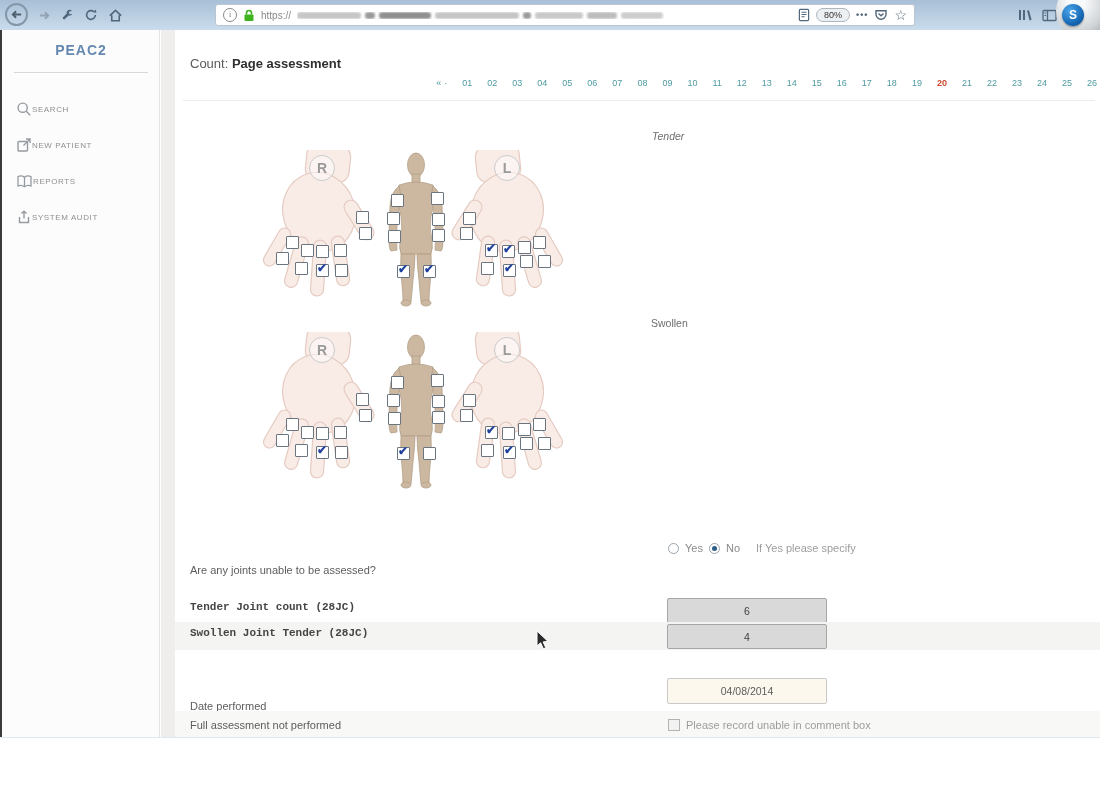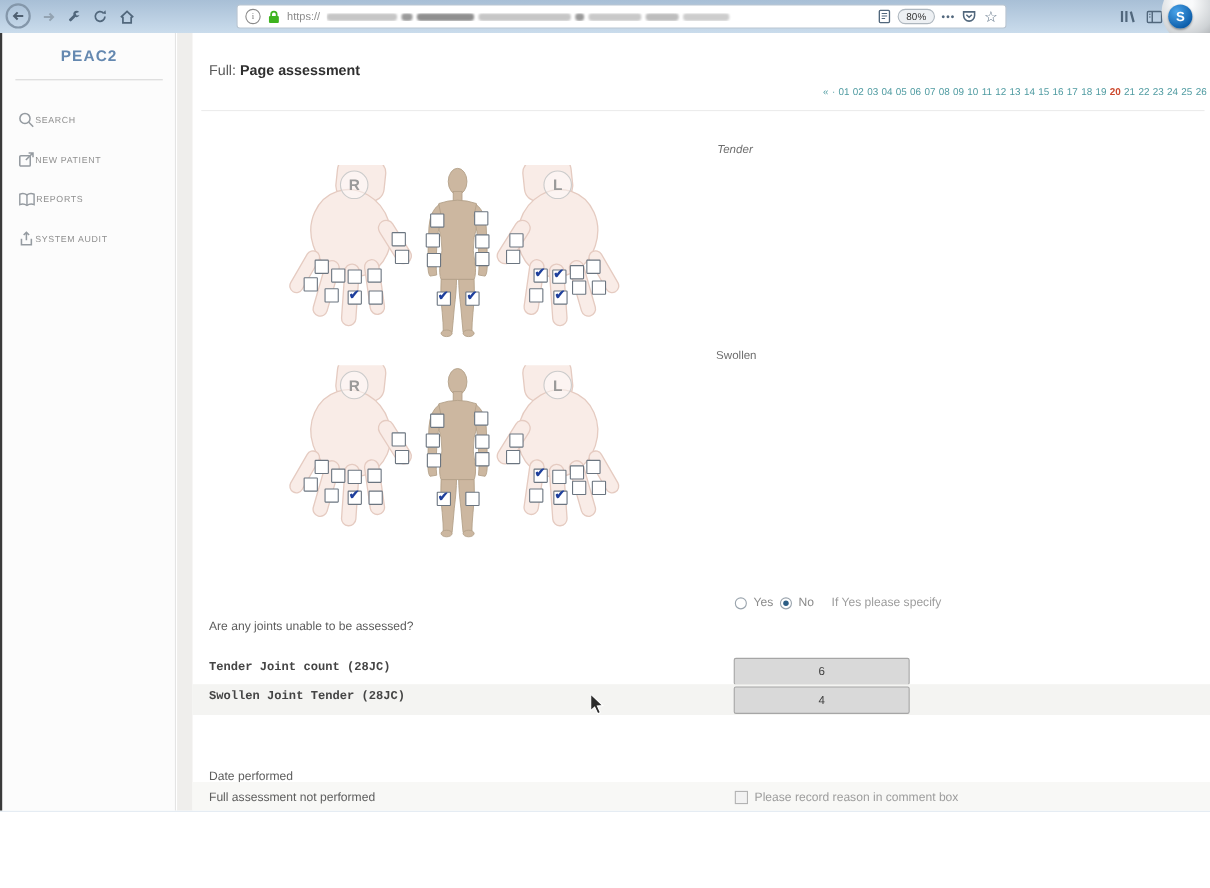--- a/index.html
+++ b/index.html
@@ -42,21 +42,21 @@
   .logo-rule{position:absolute;left:12px;top:42px;width:134px;height:1px;background:#d8d8d8;}
   .side-item{position:absolute;left:14px;width:140px;height:22px;display:flex;align-items:center;cursor:pointer;}
   .side-item span{font-size:8px;color:#8f8f8f;letter-spacing:.6px;}
 
   
   .page-title{position:absolute;left:190px;top:26px;font-size:13px;color:#5a5a5a;}
   .page-title b{color:#2f2f2f;}
   .title-rule{position:absolute;left:183px;top:70px;width:912px;height:1px;background:#ececec;}
   .pagination{position:absolute;top:48px;right:3px;font-size:9px;color:var(--pagination-teal);white-space:nowrap;}
   .pg-prev,.pg-sep{margin-left:3px;}
-  .pg-page{margin-left:3px;cursor:pointer;}
+  .pg-page{margin-left:15px;cursor:pointer;}
   .pg-page.current{color:var(--pagination-red);font-weight:bold;}
 
   
   .section-label{position:absolute;font-size:10.5px;color:#6e6e6e;}
   .figure{position:absolute;}
   .hand path,.hand rect,.hand ellipse{fill:#f9ece7;stroke:#e5cbc1;stroke-width:1.2;}
   .bodyfig ellipse,.bodyfig rect,.bodyfig path{fill:#ccb7a0;stroke:#b3a089;stroke-width:.8;}
   .badge{position:absolute;width:26px;height:26px;border:1.5px solid #cbcbcb;border-radius:50%;
          color:#9a9a9a;font-weight:bold;font-size:14px;display:flex;align-items:center;justify-content:center;
          background:rgba(255,255,255,.45);box-sizing:border-box;}
@@ -199,21 +199,21 @@
           <path d="M3.5,8 V13.5 H12.5 V8" stroke="#959ba1" fill="none" stroke-width="1.4"></path>
           <path d="M8,2.2 V9.5 M5.5,4.6 L8,2.2 L10.5,4.6" stroke="#959ba1" fill="none" stroke-width="1.4"></path>
         </svg>
         <span>SYSTEM AUDIT</span>
       </div>
     </div>
     <div class="gutter"></div>
     <div class="win-edge"></div>
 
     <div class="page-title">
-      <span>Full:</span> <b>Page assessment</b>
+      <span>Count:</span> <b>Page assessment</b>
     </div>
     <div class="title-rule"></div>
     <div class="pagination"><span class="pg-prev">«</span><span class="pg-sep">·</span><span class="pg-page">01</span><span class="pg-page">02</span><span class="pg-page">03</span><span class="pg-page">04</span><span class="pg-page">05</span><span class="pg-page">06</span><span class="pg-page">07</span><span class="pg-page">08</span><span class="pg-page">09</span><span class="pg-page">10</span><span class="pg-page">11</span><span class="pg-page">12</span><span class="pg-page">13</span><span class="pg-page">14</span><span class="pg-page">15</span><span class="pg-page">16</span><span class="pg-page">17</span><span class="pg-page">18</span><span class="pg-page">19</span><span class="pg-page current">20</span><span class="pg-page">21</span><span class="pg-page">22</span><span class="pg-page">23</span><span class="pg-page">24</span><span class="pg-page">25</span><span class="pg-page">26</span></div>
 
     <div class="lbl" style="left:190px;top:534px;">Are any joints unable to be assessed?</div>
     <div class="radio-row">
       <span class="radio"></span>
       <span>Yes</span>
       <span class="radio sel"></span>
       <span>No</span>
@@ -221,25 +221,26 @@
     </div>
 
     <div class="lbl b" style="left:190px;top:571px;">Tender Joint count (28JC)</div>
     <div class="count-box" style="top:568px;">6</div>
 
     <div class="band swollen"></div>
     <div class="lbl b" style="left:190px;top:597px;">Swollen Joint Tender (28JC)</div>
     <div class="count-box" style="top:594px;">4</div>
 
     <div class="lbl" style="left:190px;top:670px;">Date performed</div>
+    <div class="date-box">04/08/2014</div>
 
     <div class="band full"></div>
     <div class="lbl" style="left:190px;top:689px;">Full assessment not performed</div>
     <div class="cb"></div>
-    <div class="lbl hint" style="left:686px;top:689px;">Please record reason in comment box</div>
+    <div class="lbl hint" style="left:686px;top:689px;">Please record unable in comment box</div>
 
     <svg class="cursor" width="14" height="20" viewBox="0 0 14 20">
       <path d="M1,1 L1,16 L4.6,12.8 L7.4,18.8 L9.8,17.7 L7.1,11.9 L12,11.4 Z" fill="#2b2b2b" stroke="#fff" stroke-width="1"></path>
     </svg>
   <div class="section-label" style="left: 652px; top: 100px; font-style: italic;">Tender</div>
       <svg class="figure hand" viewBox="0 0 127 152" style="left: 256px; top: 120px; width: 127px; height: 152px;">
     <g class="hand-g">
       <rect x="50" y="-6" width="44" height="38" rx="12" transform="rotate(6 72 13)"></rect>
       <ellipse cx="63" cy="62" rx="36" ry="40" transform="rotate(-18 63 62)"></ellipse>
       <rect x="96" y="48" width="14" height="44" rx="7" transform="rotate(-32 103 70)"></rect>

